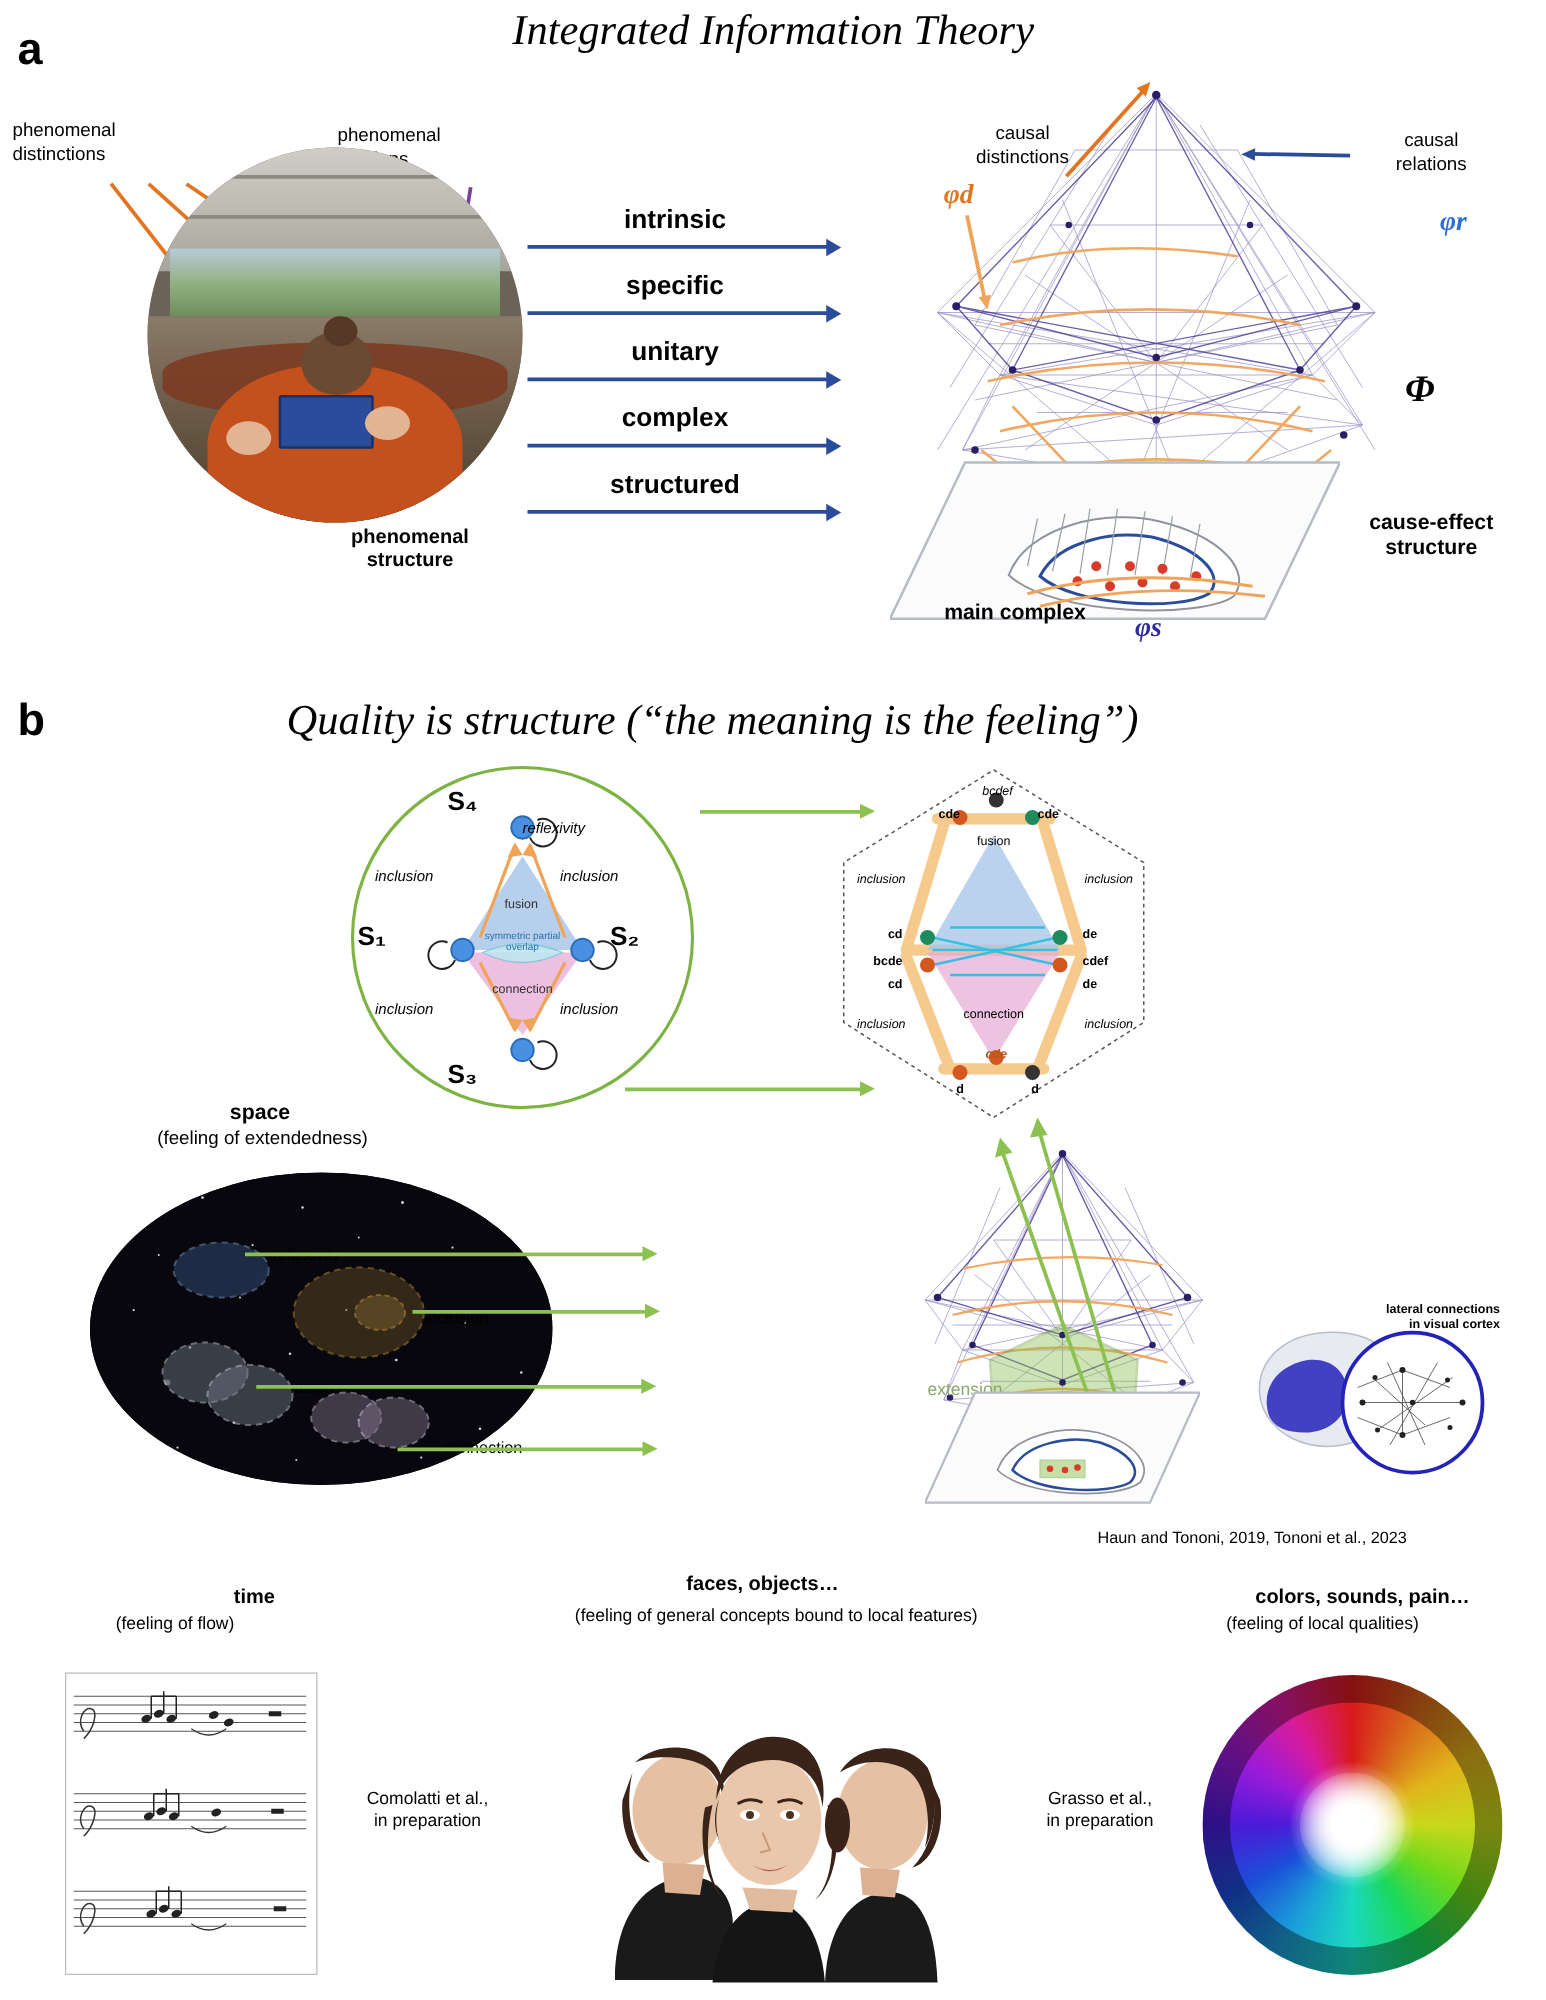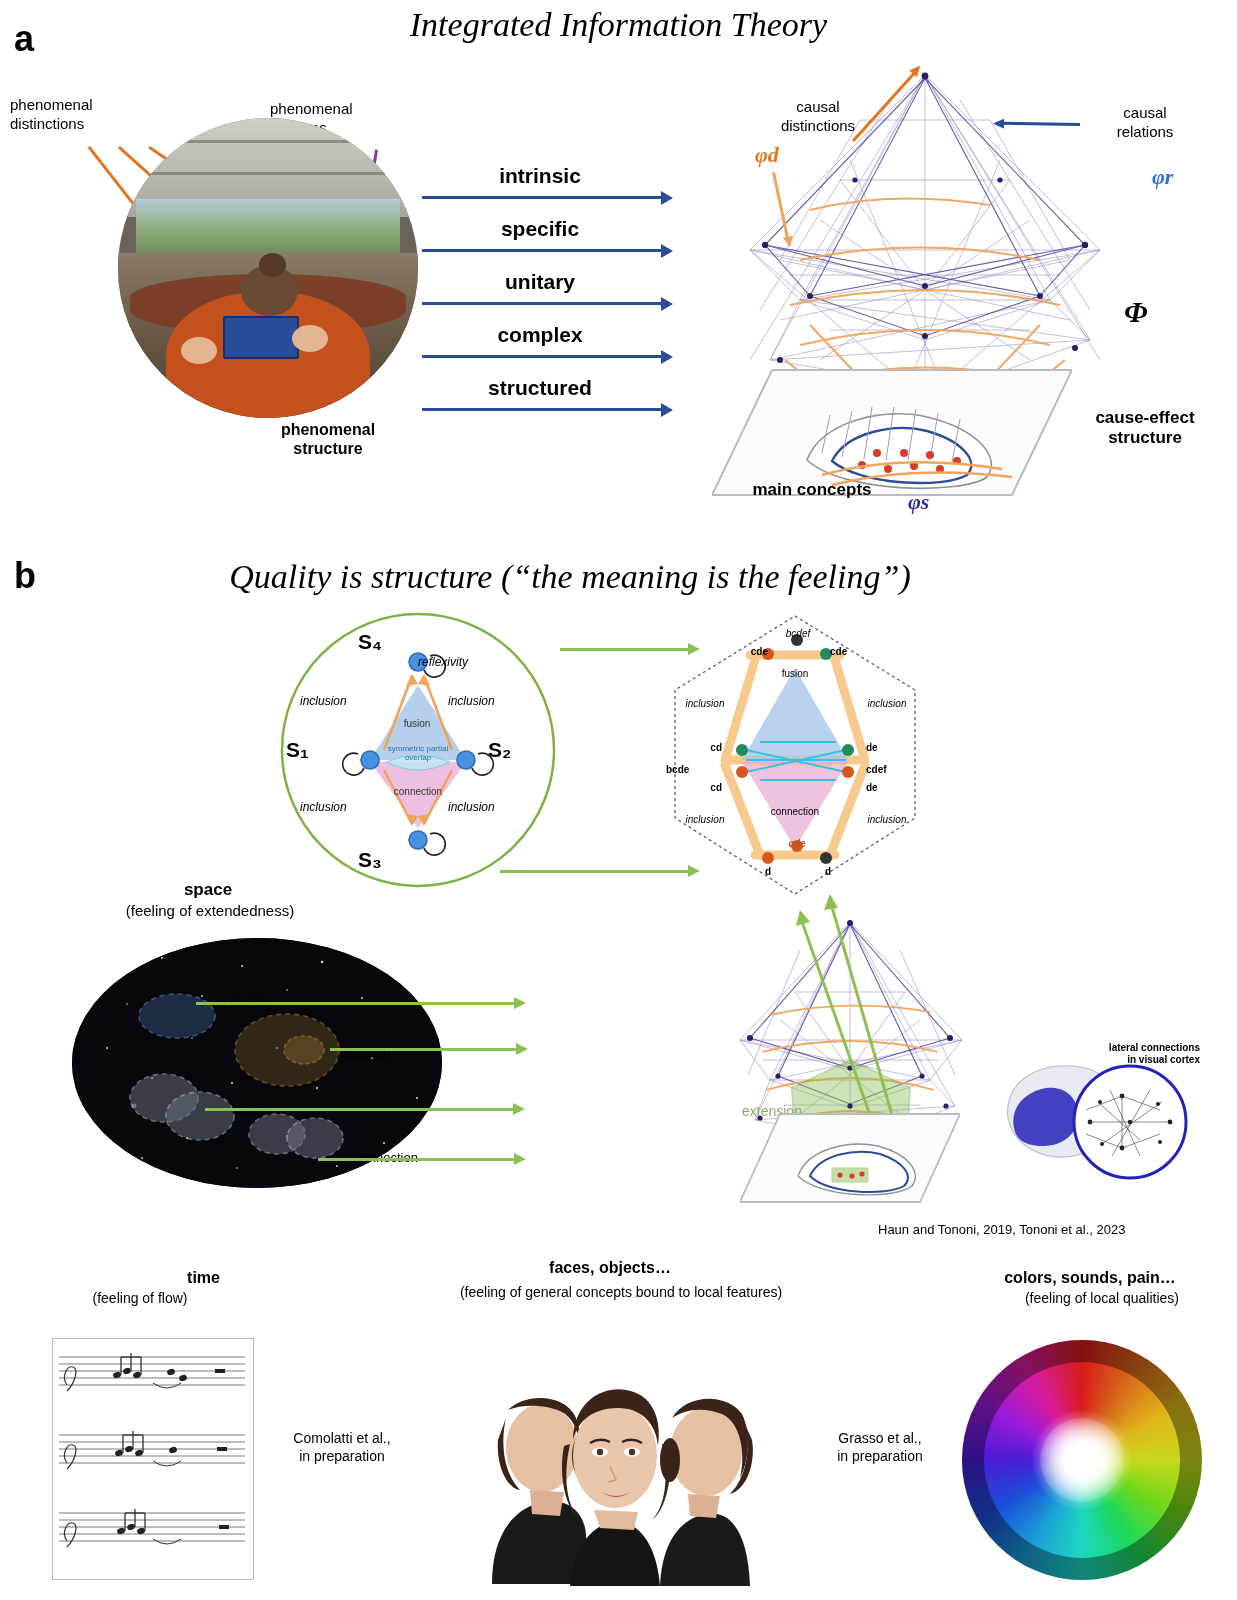--- a/index.html
+++ b/index.html
@@ -205,21 +205,21 @@
 <div class="abs lbl" style="left:748px;top:98px;width:140px;text-align:center;white-space:pre-line;">causal
 distinctions</div>
 <div class="abs lbl" style="left:1080px;top:104px;width:130px;text-align:center;white-space:pre-line;">causal
 relations</div>
 <div class="lead orange abs" style="left:852px;top:140px;width:92px;transform:rotate(-48deg);"></div>
 <div class="lead darkblue abs" style="left:1080px;top:126px;width:78px;transform:rotate(181deg);"></div>
 <div class="lead lightorange abs" style="left:775px;top:172px;width:68px;transform:rotate(78deg);"></div>
 <div class="abs phi" style="left:755px;top:142px;font-size:22px;color:#e2751f;">φd</div>
 <div class="abs phi" style="left:1152px;top:164px;font-size:22px;color:#2b6fd8;">φr</div>
 <div class="abs phi" style="left:1124px;top:295px;font-size:30px;">Φ</div>
-<div class="abs bold-lbl" style="left:722px;top:480px;width:180px;font-size:17px;">main concepts</div>
+<div class="abs bold-lbl" style="left:722px;top:480px;width:180px;font-size:17px;">main complex</div>
 <div class="abs phi" style="left:908px;top:489px;font-size:22px;color:#2b2b9b;">φs</div>
 <div class="abs bold-lbl" style="left:1060px;top:408px;width:170px;font-size:17px;white-space:pre-line;">cause-effect
 structure</div>
 
 <div class="abs panel-letter" style="left:14px;top:555px;">b</div>
 <div class="abs title-serif" style="left:120px;top:558px;width:900px;">Quality is structure (“the meaning is the feeling”)</div>
 
 <div class="abs" style="left:278px;top:610px;width:280px;height:280px;">
   <svg width="280" height="280" viewBox="0 0 280 280">
     <ellipse cx="140" cy="140" rx="136" ry="136" fill="#ffffff" stroke="#7cb342" stroke-width="2.5"></ellipse>
@@ -299,21 +299,21 @@
         <circle cx="198" cy="162" r="6" fill="#d4571f"></circle>
       <circle cx="118" cy="248" r="6" fill="#d4571f"></circle>
         <circle cx="176" cy="248" r="6" fill="#333"></circle>
       <circle cx="147" cy="236" r="6" fill="#d4571f"></circle>
     </g>
   </svg>
   <div class="abs tiny" style="left:108px;top:18px;width:80px;text-align:center;font-style:italic;">bcdef</div>
   <div class="abs tiny" style="left:74px;top:36px;width:44px;text-align:right;font-weight:bold;">cde</div>
   <div class="abs tiny" style="left:180px;top:36px;width:44px;text-align:left;font-weight:bold;">cde</div>
   <div class="abs tiny" style="left:28px;top:132px;width:44px;text-align:right;font-weight:bold;">cd</div>
-  <div class="abs tiny" style="left:16px;top:154px;width:56px;text-align:left;font-weight:bold;">bcde</div>
+  <div class="abs tiny" style="left:16px;top:154px;width:56px;text-align:right;font-weight:bold;">bcde</div>
   <div class="abs tiny" style="left:28px;top:172px;width:44px;text-align:right;font-weight:bold;">cd</div>
   <div class="abs tiny" style="left:216px;top:132px;width:44px;text-align:left;font-weight:bold;">de</div>
   <div class="abs tiny" style="left:216px;top:154px;width:56px;text-align:left;font-weight:bold;">cdef</div>
   <div class="abs tiny" style="left:216px;top:172px;width:44px;text-align:left;font-weight:bold;">de</div>
   <div class="abs tiny" style="left:120px;top:228px;width:54px;text-align:center;font-weight:bold;font-style:italic;color:#b8541c;">cde</div>
   <div class="abs tiny" style="left:100px;top:256px;width:36px;text-align:center;font-weight:bold;">d</div>
   <div class="abs tiny" style="left:160px;top:256px;width:36px;text-align:center;font-weight:bold;">d</div>
   <div class="abs tiny" style="left:22px;top:88px;width:66px;text-align:center;font-style:italic;">inclusion</div>
   <div class="abs tiny" style="left:204px;top:88px;width:66px;text-align:center;font-style:italic;">inclusion</div>
   <div class="abs tiny" style="left:22px;top:204px;width:66px;text-align:center;font-style:italic;">inclusion</div>
@@ -466,21 +466,21 @@
 <div class="abs tiny" style="left:1060px;top:1042px;width:140px;text-align:right;white-space:pre-line;font-weight:bold;">lateral connections
 in visual cortex</div>
 
 <div class="abs" style="left:878px;top:1222px;font-size:13px;">Haun and Tononi, 2019, Tononi et al., 2023</div>
 
 <div class="abs bold-lbl" style="left:60px;top:1268px;width:160px;font-size:16px;text-align:right;">time</div>
 <div class="abs lbl" style="left:50px;top:1290px;width:180px;font-size:14px;">(feeling of flow)</div>
 <div class="abs bold-lbl" style="left:460px;top:1258px;width:300px;font-size:16px;">faces, objects…</div>
 <div class="abs lbl" style="left:396px;top:1284px;width:450px;font-size:14px;">(feeling of general concepts bound to local features)</div>
 <div class="abs bold-lbl" style="left:960px;top:1268px;width:260px;font-size:16px;">colors, sounds, pain…</div>
-<div class="abs lbl" style="left:972px;top:1290px;width:260px;font-size:14px;">(feeling of local qualities)</div>
+<div class="abs lbl" style="left:928px;top:1290px;width:260px;font-size:14px;">(feeling of local qualities)</div>
 
 <div class="abs" style="left:52px;top:1338px;width:200px;height:240px;border:1px solid #bbb;background:#fff;">
   <svg width="198" height="238" viewBox="0 0 198 238">
     <g stroke="#555" stroke-width="0.8">
       <line x1="6" y1="18" x2="192" y2="18"></line>
         <line x1="6" y1="25" x2="192" y2="25"></line>
       <line x1="6" y1="32" x2="192" y2="32"></line>
         <line x1="6" y1="39" x2="192" y2="39"></line>
       <line x1="6" y1="46" x2="192" y2="46"></line>
       <line x1="6" y1="96" x2="192" y2="96"></line>

